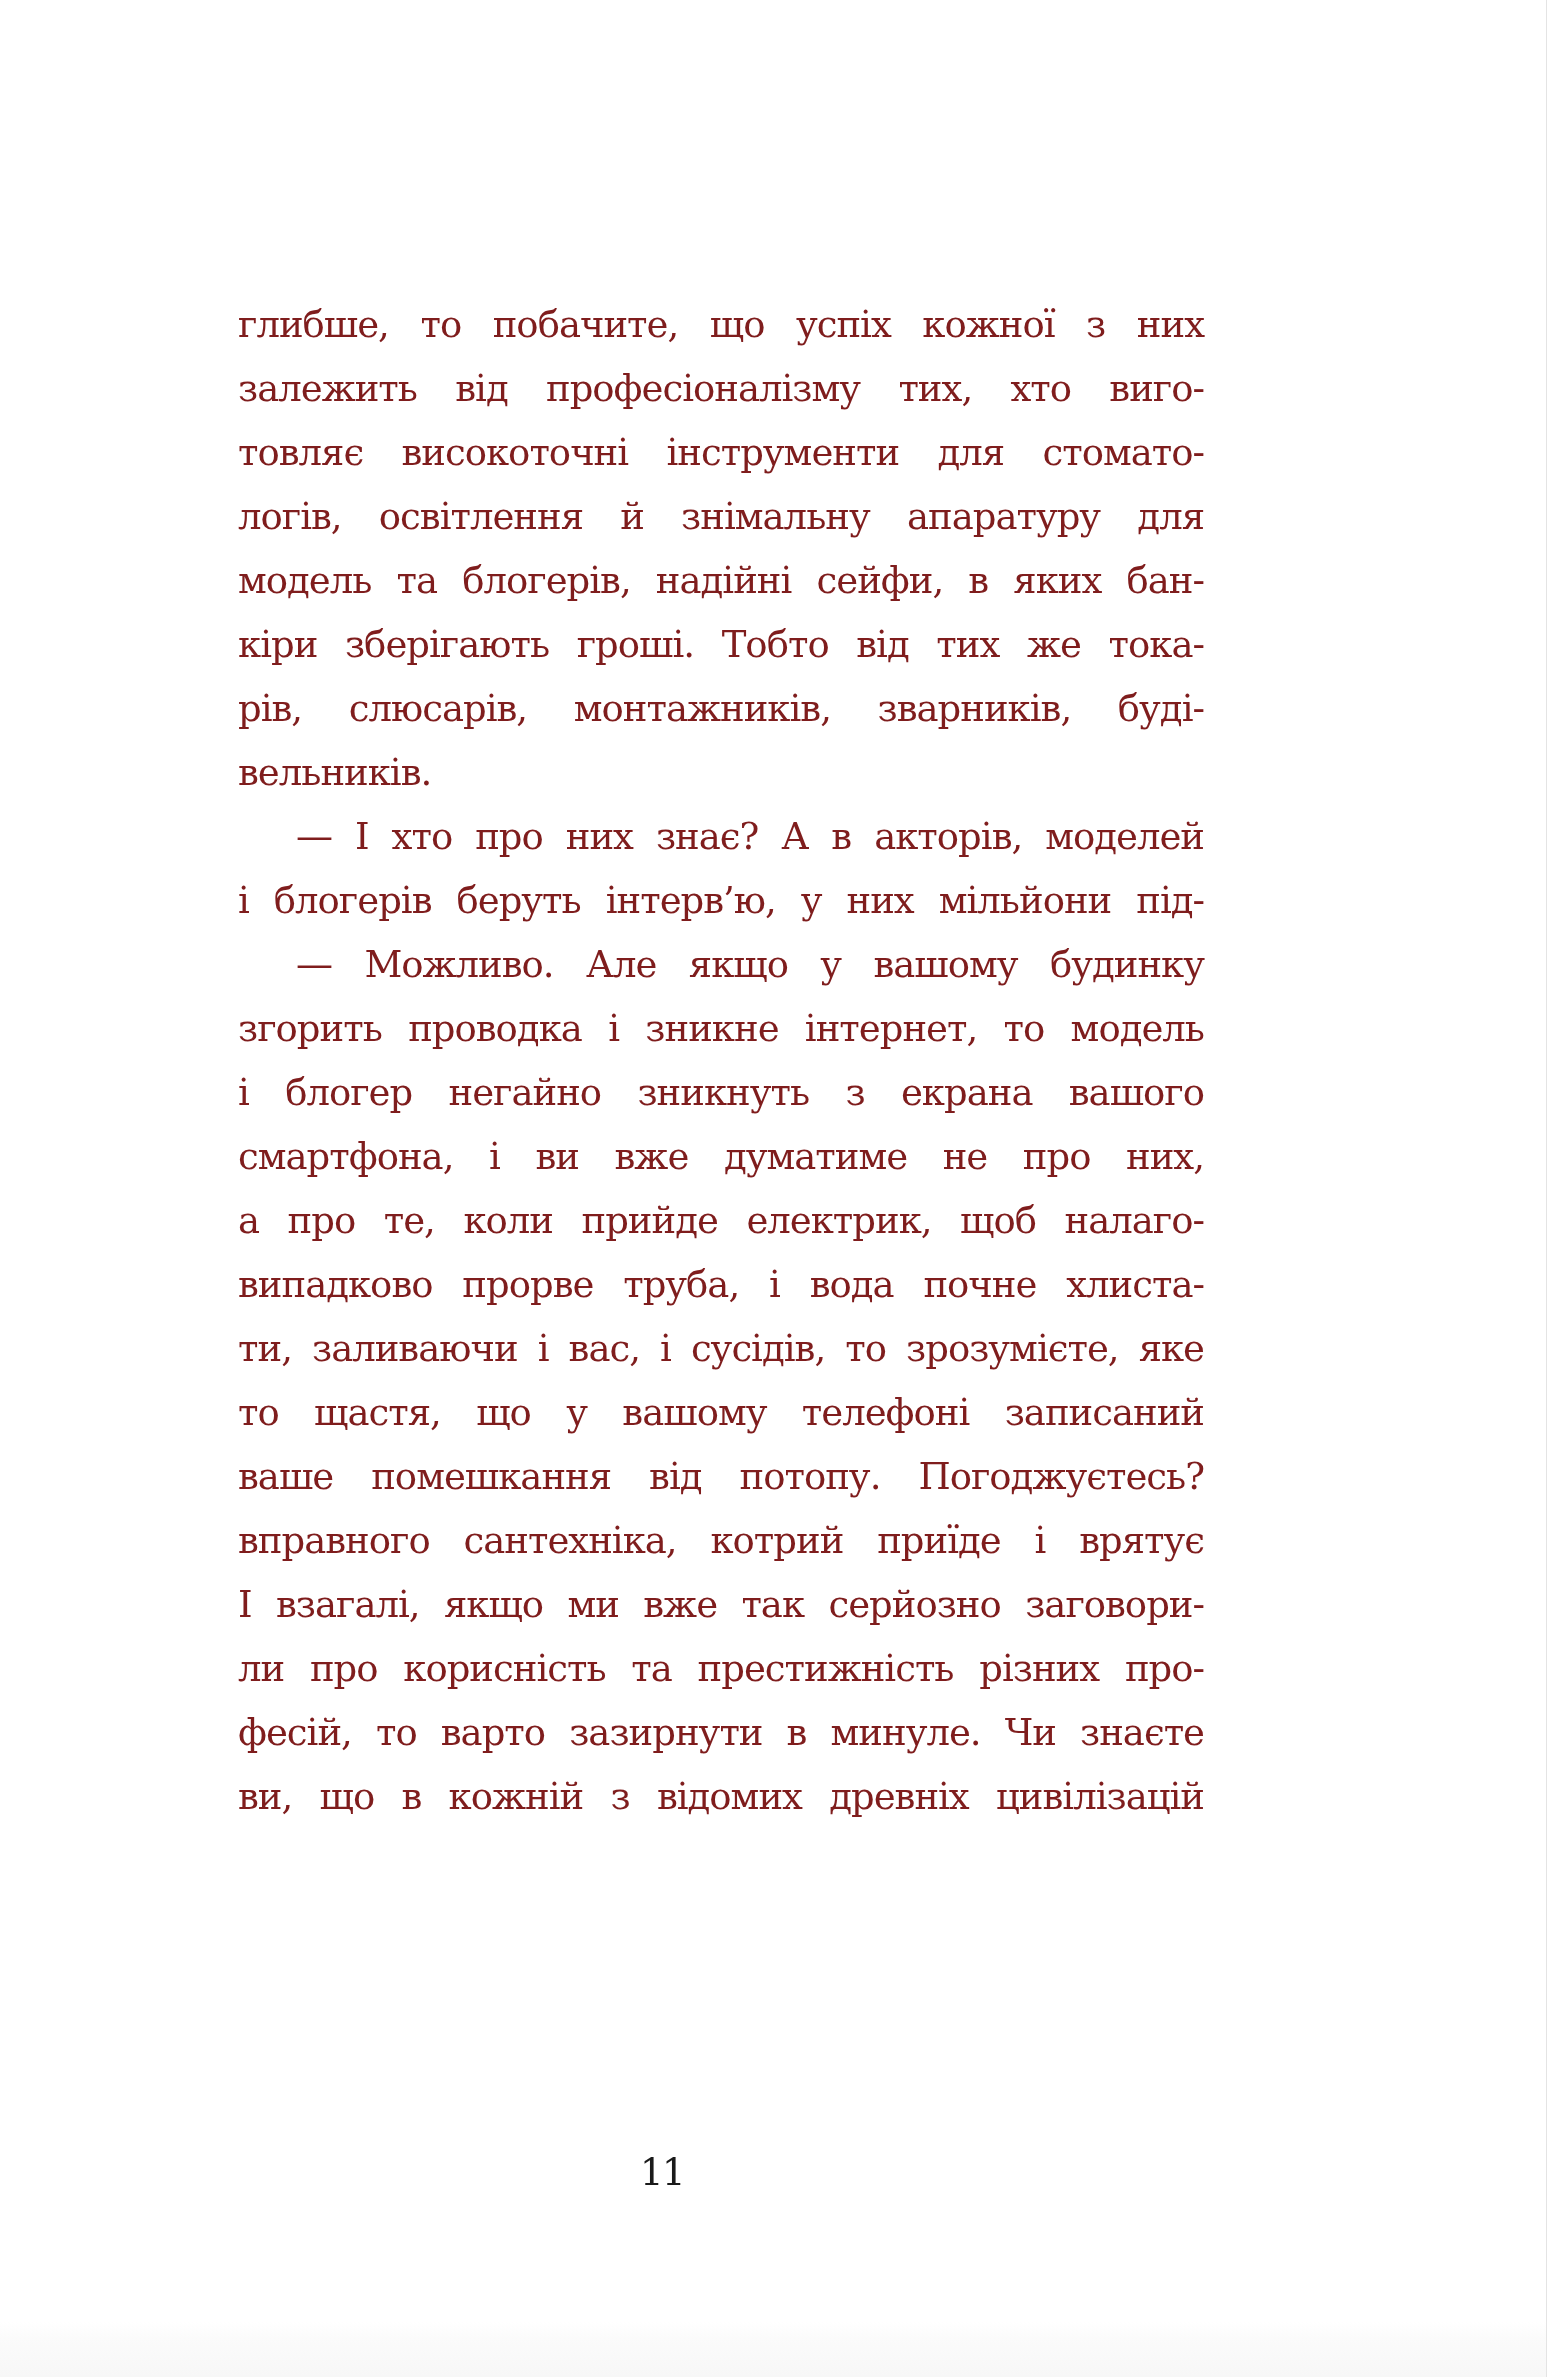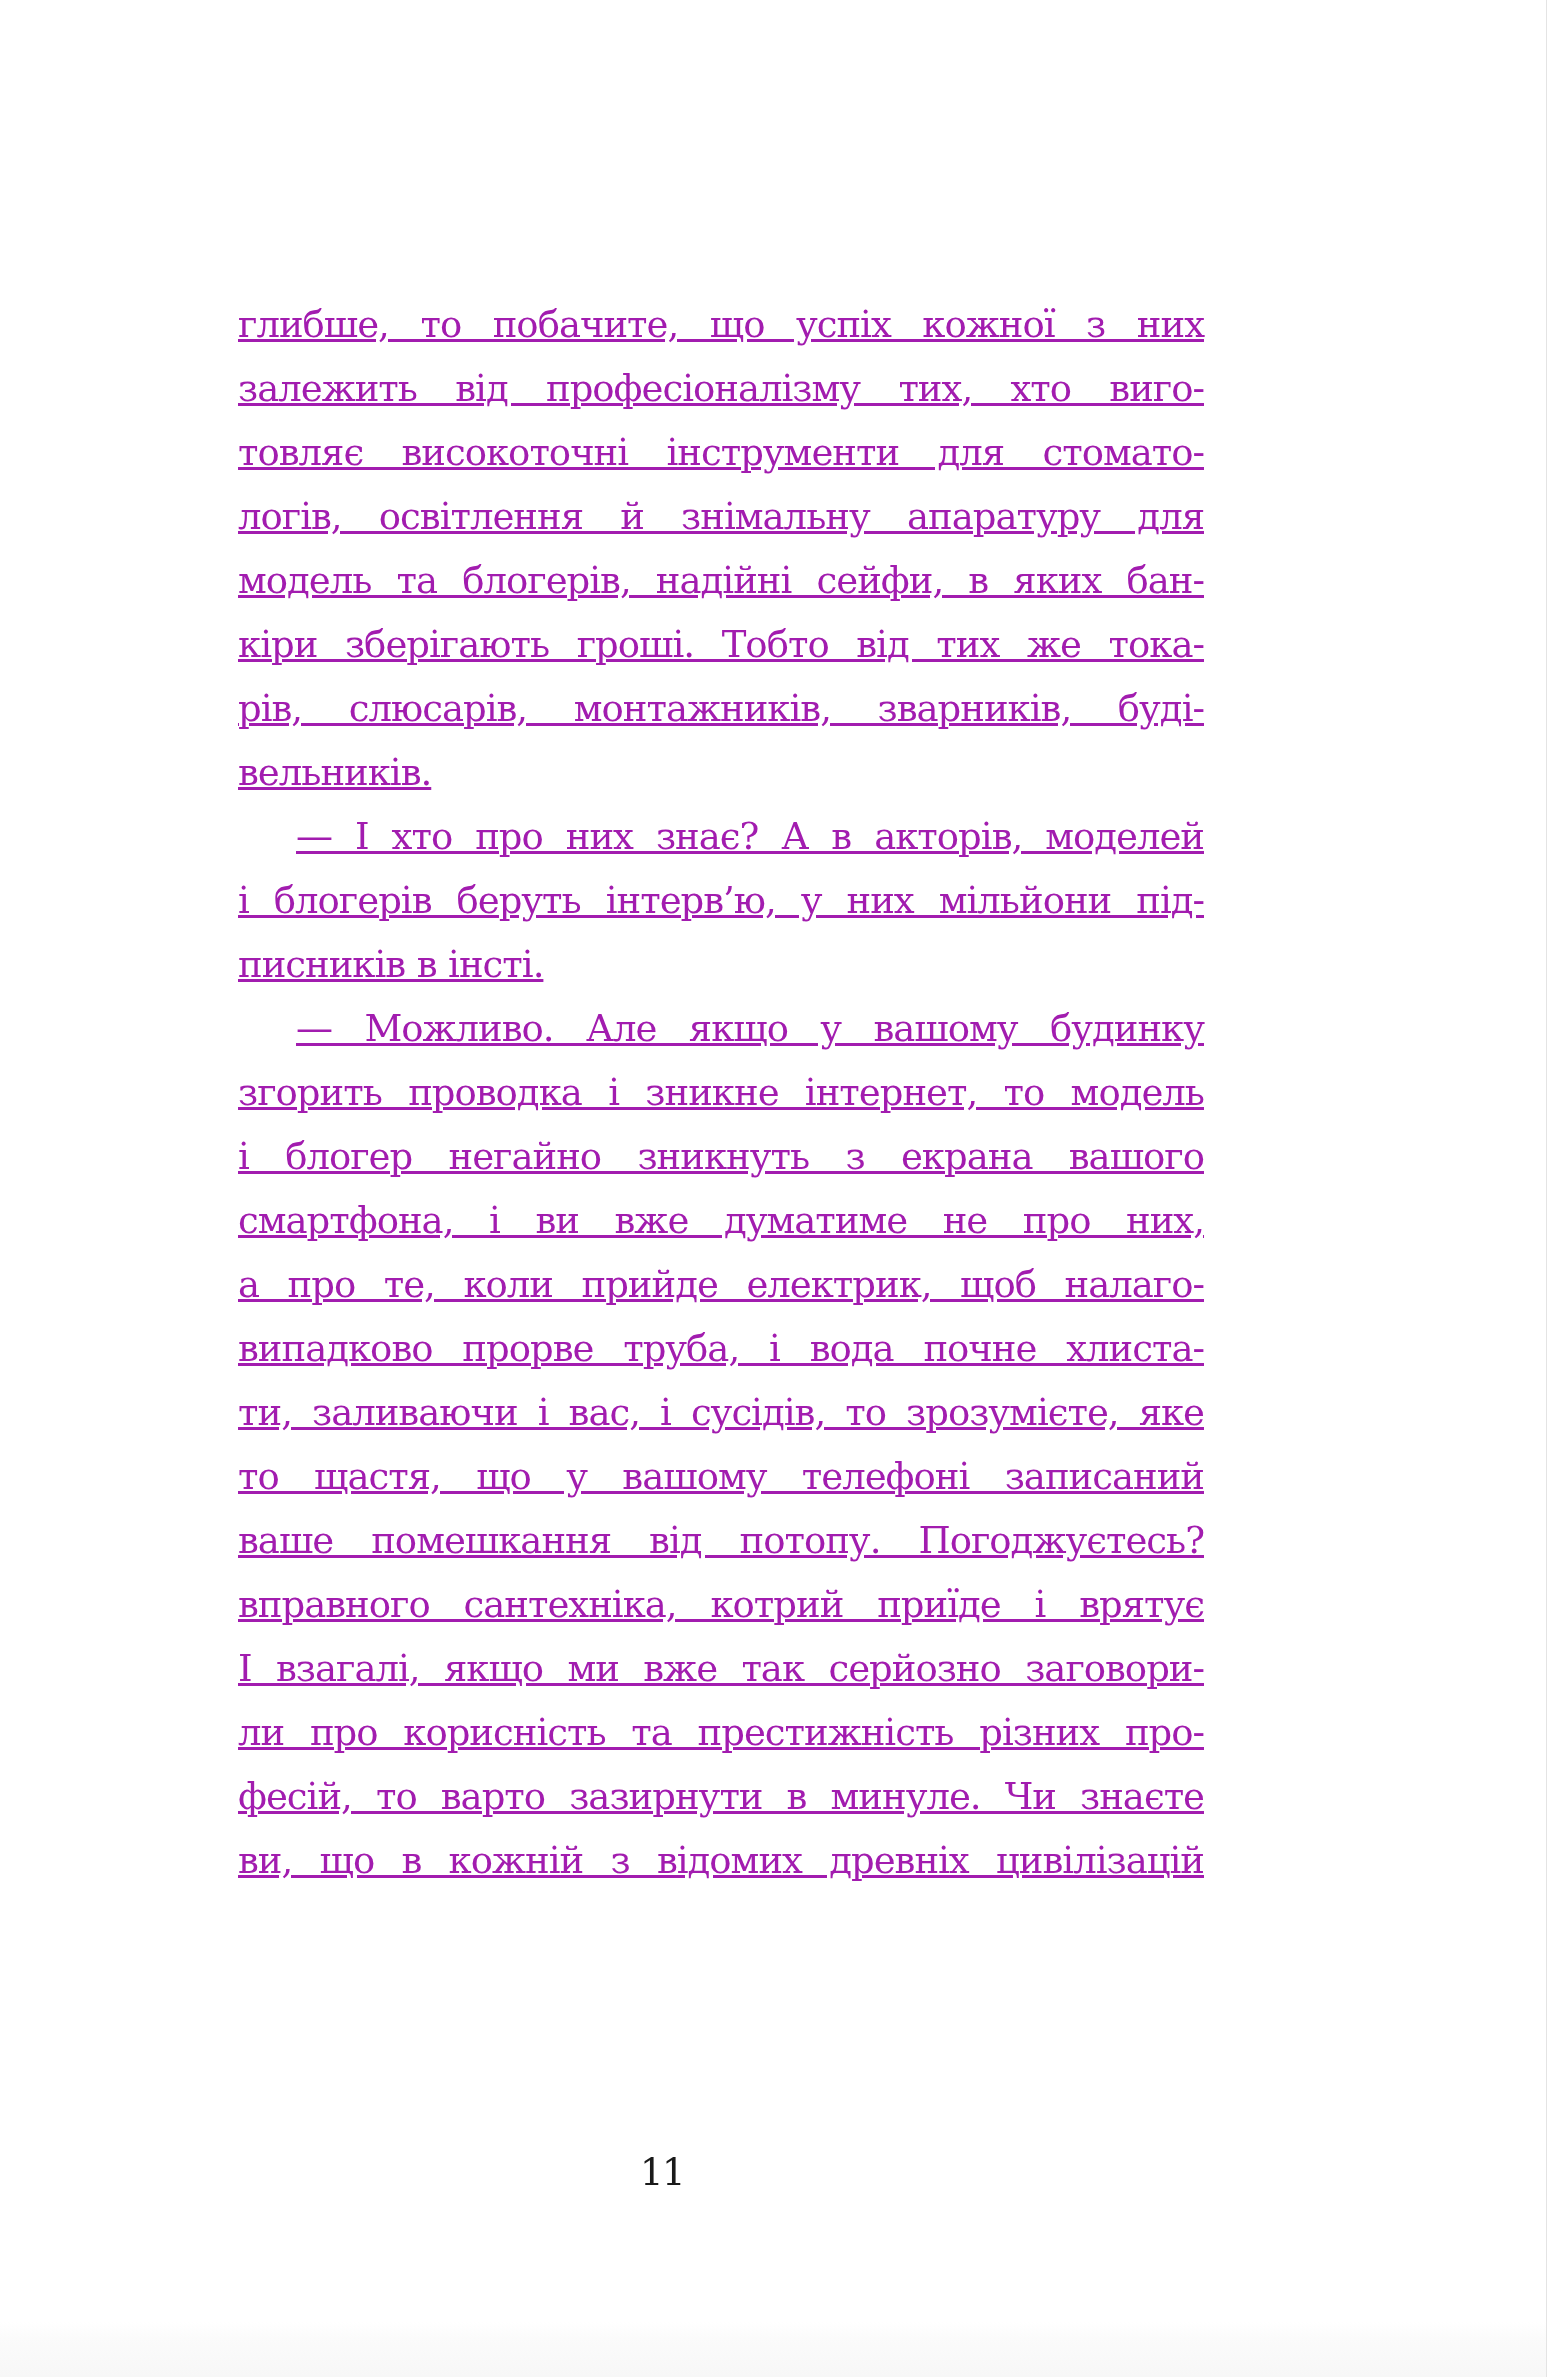--- a/index.html
+++ b/index.html
@@ -23,24 +23,23 @@
       background: #e4e4e4;
     }
     .text-column {
       position: absolute;
       left: 238px;
       top: 293px;
       width: 966px;
       font-family: "DejaVu Serif", "Liberation Serif", serif;
       font-size: 37px;
       line-height: 64px;
-      color: #a21caf;
+      color: #7f1d1d;
       letter-spacing: -1px;
       word-spacing: 0.8px;
-      text-decoration: underline;
     }
     .line {
       display: block;
       white-space: nowrap;
       text-align: justify;
       text-align-last: justify;
       height: 64px;
     }
     .line.last {
       text-align-last: left;
@@ -70,21 +69,20 @@
   <span class="line">глибше, то побачите, що успіх кожної з них</span>
   <span class="line">залежить від професіоналізму тих, хто виго-</span>
   <span class="line">товляє високоточні інструменти для стомато-</span>
   <span class="line">логів, освітлення й знімальну апаратуру для</span>
   <span class="line">модель та блогерів, надійні сейфи, в яких бан-</span>
   <span class="line">кіри зберігають гроші. Тобто від тих же тока-</span>
   <span class="line">рів, слюсарів, монтажників, зварників, буді-</span>
   <span class="line last">вельників.</span>
   <span class="line indent">— І хто про них знає? А в акторів, моделей</span>
   <span class="line">і блогерів беруть інтерв’ю, у них мільйони під-</span>
-  <span class="line last">писників в інсті.</span>
   <span class="line indent">— Можливо. Але якщо у вашому будинку</span>
   <span class="line">згорить проводка і зникне інтернет, то модель</span>
   <span class="line">і блогер негайно зникнуть з екрана вашого</span>
   <span class="line">смартфона, і ви вже думатиме не про них,</span>
   <span class="line">а про те, коли прийде електрик, щоб налаго-</span>
   <span class="line">випадково прорве труба, і вода почне хлиста-</span>
   <span class="line">ти, заливаючи і вас, і сусідів, то зрозумієте, яке</span>
   <span class="line">то щастя, що у вашому телефоні записаний</span>
   <span class="line">ваше помешкання від потопу. Погоджуєтесь?</span>
   <span class="line">вправного сантехніка, котрий приїде і врятує</span>

